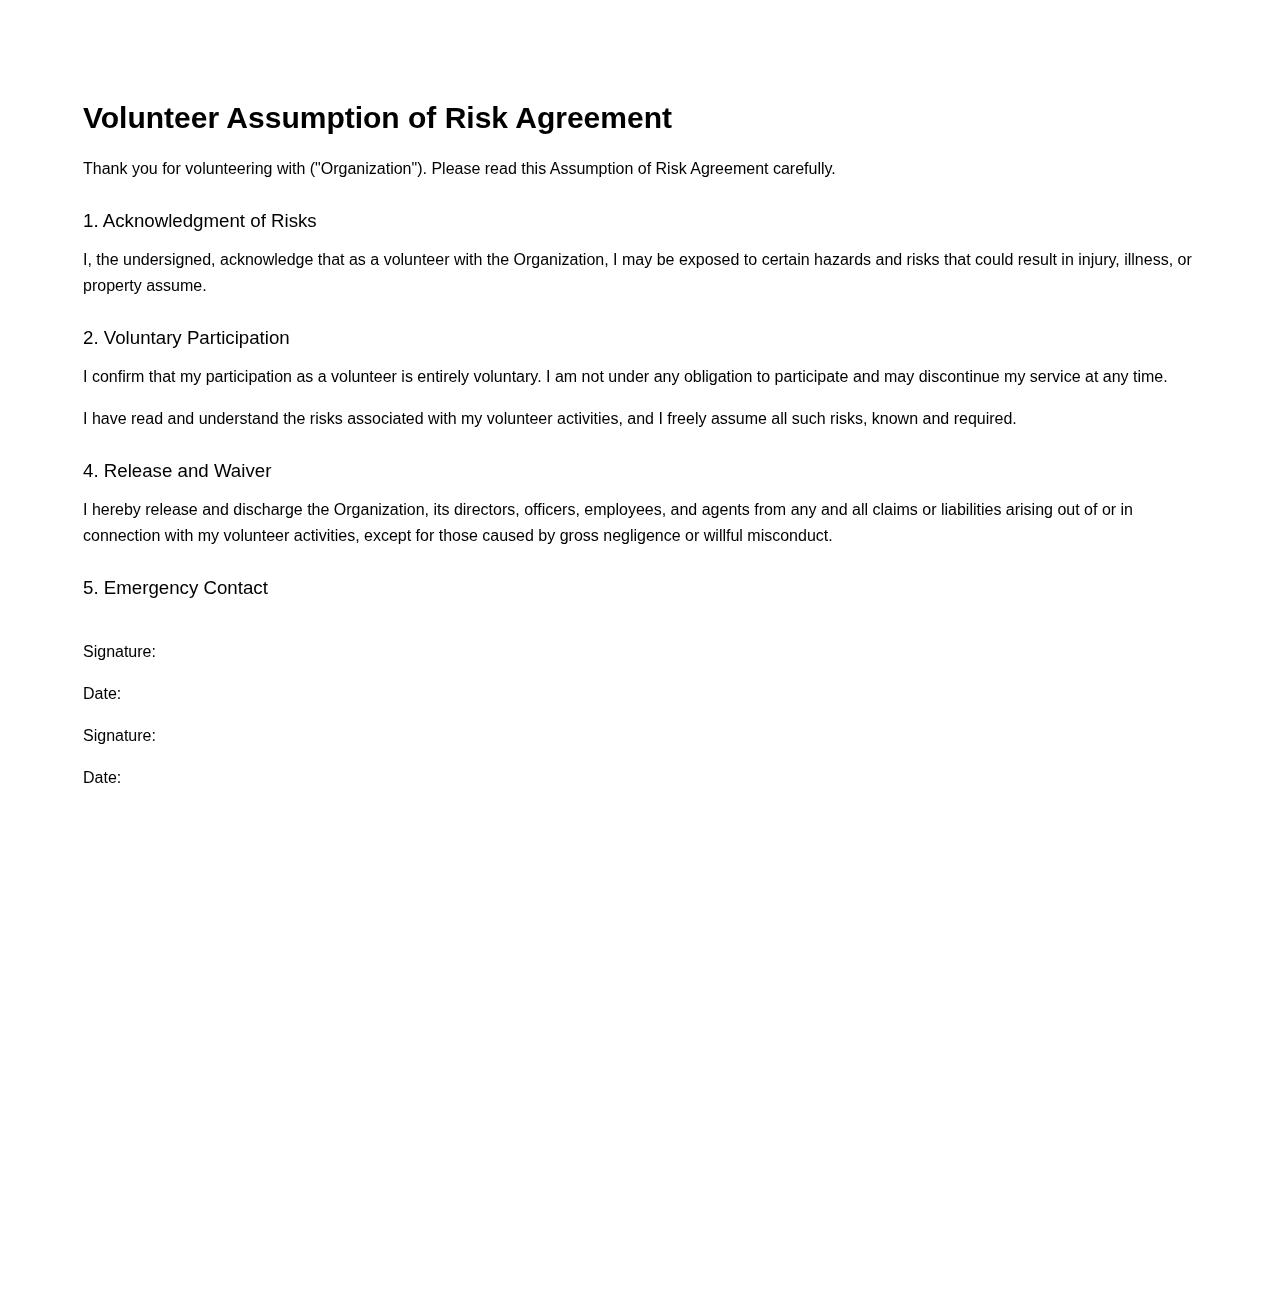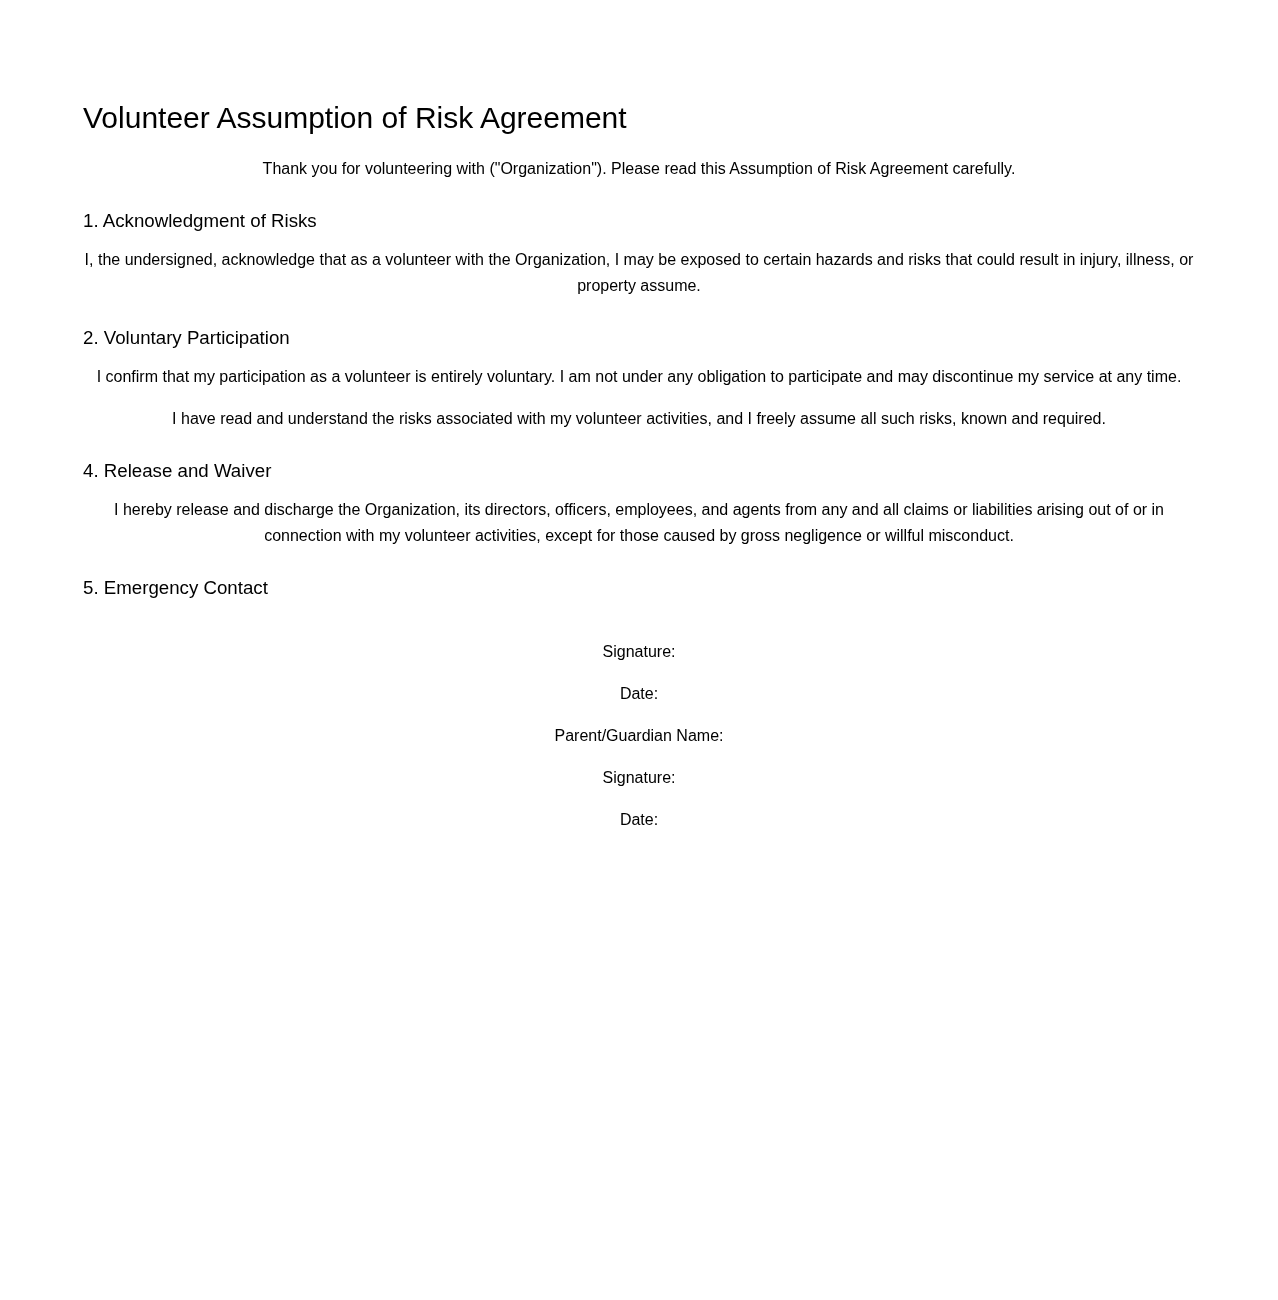--- a/index.html
+++ b/index.html
@@ -16,32 +16,31 @@
     background: #ffffff;
     color: #000000;
     font-family: "Liberation Sans", sans-serif;
     font-size: 16px;
     line-height: 26px;
     overflow: hidden;
   }
   h1.doc-title {
     font-size: 30px;
     line-height: 34px;
-    font-weight: 400;
+    font-weight: 700;
     margin: 0 0 21px 0;
   }
   h3.section-heading {
     font-size: 18.7px;
     line-height: 26px;
     font-weight: 400;
     margin: 26px 0 13px 0;
   }
   p.body-text {
     margin: 0 0 16px 0;
-    text-align: center;
   }
   .spacer {
     height: 25px;
   }
 </style>
 </head>
 <body>
 
 <div class="page">
 
@@ -64,19 +63,18 @@
 
 
   <div class="spacer"></div>
 
 
   <p class="body-text">Signature:</p>
 
   <p class="body-text">Date:</p>
 
 
-  <p class="body-text">Parent/Guardian Name:</p>
 
   <p class="body-text">Signature:</p>
 
   <p class="body-text">Date:</p>
 
 </div>
 
 </body></html>

